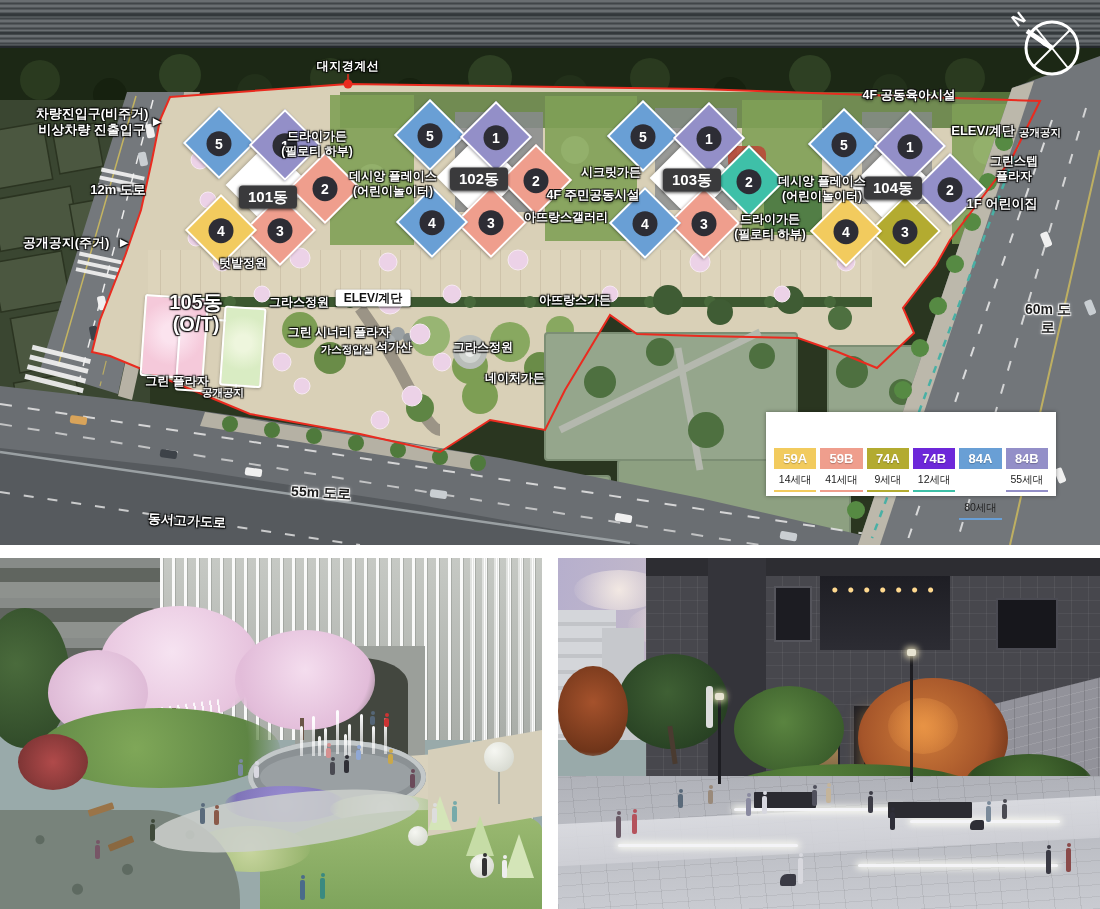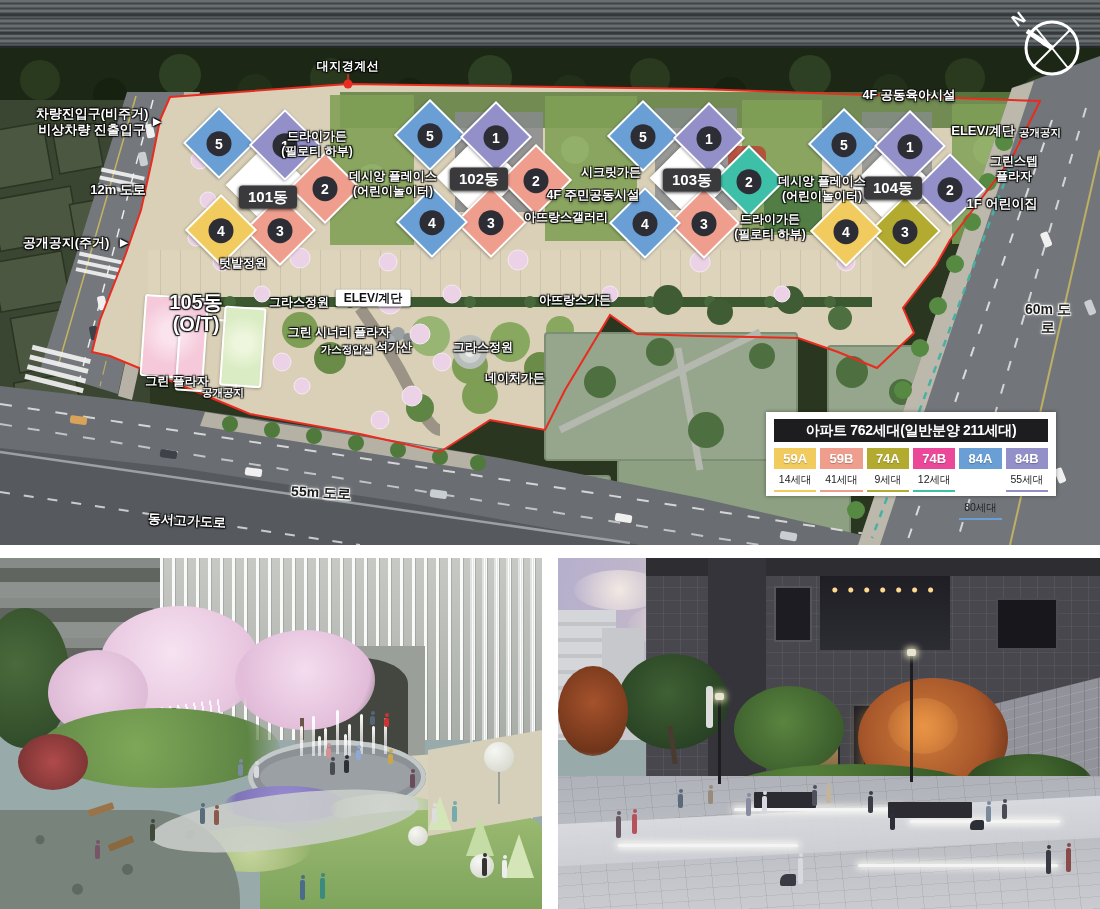--- a/index.html
+++ b/index.html
@@ -346,36 +346,35 @@
     <svg id="compass" viewBox="0 0 100 90">
       <circle cx="52" cy="44" r="26" fill="none" stroke="#fff" stroke-width="3"></circle>
       <line x1="34" y1="62" x2="70" y2="26" stroke="#fff" stroke-width="2"></line>
       <line x1="36" y1="24" x2="68" y2="64" stroke="#fff" stroke-width="2"></line>
       <polygon points="52,44 26,26 44,42" fill="#fff"></polygon>
       <line x1="52" y1="44" x2="27" y2="27" stroke="#fff" stroke-width="5"></line>
       <text x="14" y="22" fill="#fff" font-size="17" font-weight="bold" transform="rotate(-38 18 18)">N</text>
     </svg>
 
     <div id="legend">
-      <div class="hdr">아파트 762세대(일반분양 211세대)</div>
       <div class="row" id="legend-row">
           <div class="cell">
             <div class="sw" style="background: rgb(242, 203, 94);">59A</div>
             <div class="cnt" style="border-bottom-color: rgb(242, 203, 94);">14세대</div>
           </div>
           <div class="cell">
             <div class="sw" style="background: rgb(239, 158, 141);">59B</div>
             <div class="cnt" style="border-bottom-color: rgb(239, 158, 141);">41세대</div>
           </div>
           <div class="cell">
             <div class="sw" style="background: rgb(179, 171, 48);">74A</div>
             <div class="cnt" style="border-bottom-color: rgb(179, 171, 48);">9세대</div>
           </div>
           <div class="cell">
-            <div class="sw" style="background: #ec4899;">74B</div>
+            <div class="sw" style="background: #6d28d9;">74B</div>
             <div class="cnt" style="border-bottom-color: rgb(62, 192, 168);">12세대</div>
           </div>
           <div class="cell">
             <div class="sw" style="background: rgb(105, 159, 213);">84A</div>
             <div class="cnt" style="border-bottom-color: rgb(105, 159, 213); margin-top: 32px;">80세대</div>
           </div>
           <div class="cell">
             <div class="sw" style="background: rgb(147, 143, 200);">84B</div>
             <div class="cnt" style="border-bottom-color: rgb(147, 143, 200);">55세대</div>
           </div>

